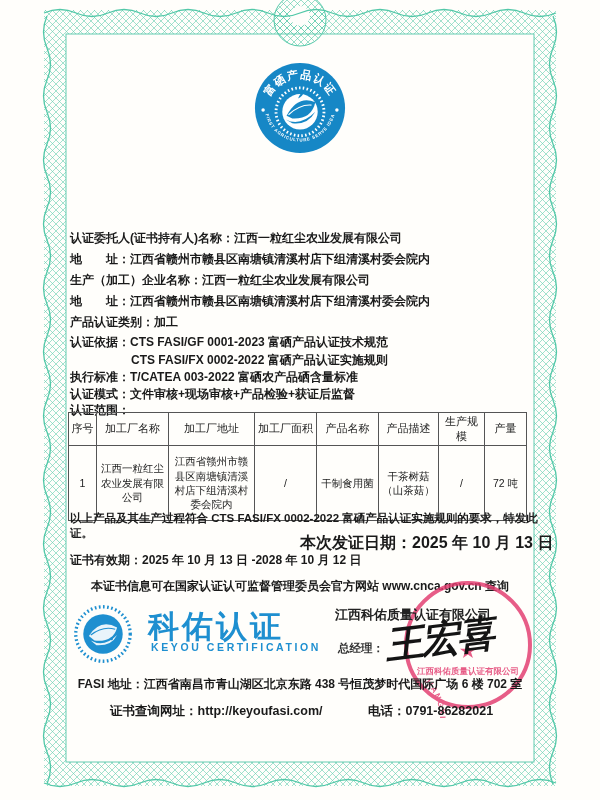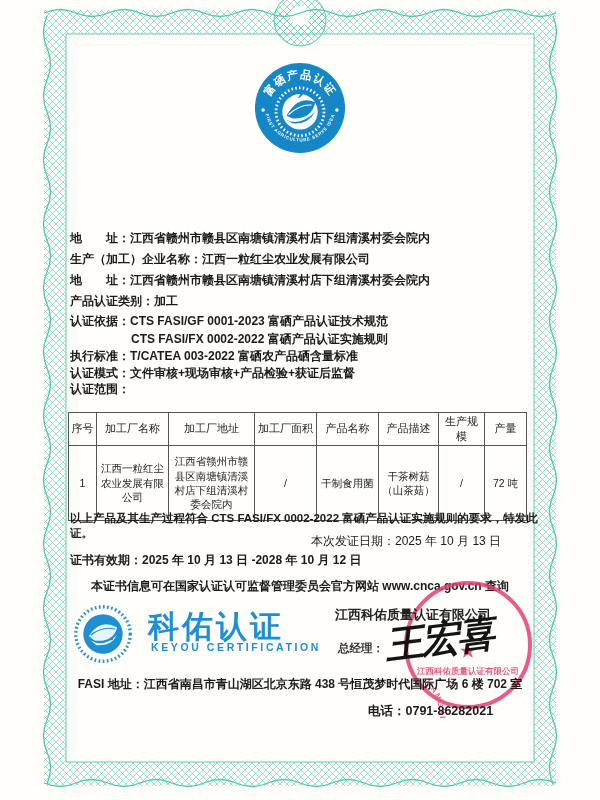--- a/index.html
+++ b/index.html
@@ -15,21 +15,21 @@
   .fl .lb{white-space:pre;}
   
   table.scope{position:absolute;top:412px;left:68px;width:458px;border-collapse:collapse;table-layout:fixed;
               font-size:10.5px;font-weight:normal;color:#222;}
   table.scope th,table.scope td{border:1px solid #555;text-align:center;vertical-align:middle;padding:1px 2px;
               word-break:break-all;line-height:1.35;}
   table.scope th{height:20px;font-weight:normal;font-size:11px;}
   table.scope td{height:72px;}
   .statement{top:511px;left:70px;width:470px;font-size:11.5px;font-weight:bold;}
   .dateline1a{top:533px;left:70px;font-size:12px;font-weight:bold;}
-  .dateline1b{top:533px;left:311px;font-size:12px;font-weight:normal;}
+  .dateline1b{top:533px;left:300px;font-size:16px;font-weight:bold;}
   .dateline2{top:552px;left:70px;font-size:12px;font-weight:bold;}
   .querynote{top:578px;left:0;width:600px;text-align:center;font-size:12px;font-weight:bold;}
   
   .keyou-cn{top:606px;left:148px;font-size:31px;font-weight:900;letter-spacing:3px;color:#1e8fd0;}
   .keyou-en{top:641px;left:151px;font-size:10.5px;font-weight:bold;letter-spacing:2.6px;color:#1e8fd0;}
   .company{top:606px;left:335px;width:200px;font-size:13px;font-weight:bold;color:#222;}
   .signer{top:641px;left:338px;font-size:11.5px;font-weight:bold;color:#333;}
   .signature{top:614px;left:388px;font-size:38px;font-weight:bold;color:#141414;
              font-family:"DejaVu Serif","Liberation Serif",serif;
              transform:rotate(-7deg) skewX(-14deg);letter-spacing:-2px;}
@@ -79,20 +79,21 @@
     <path d="M36,55 Q48,44 60,45" stroke="#ffffff" stroke-width="1.2" fill="none"></path>
     <path d="M33,60 Q48,68 64,52 Q56,66 40,64 Z" fill="#1687c6"></path>
     <path d="M46,38 q2,-6 6,-7 q-1,5 -6,7" fill="#1687c6"></path>
     <text font-size="4.6" font-weight="bold" fill="#ffffff" letter-spacing="0.8" text-anchor="middle">
       <textPath href="#arcBot" startOffset="50%">FIRST AGRICULTURE SERVE IDEA</textPath>
     </text>
   </svg>
 
 
   <div class="abs fields">
+    <div class="fl" style="height:21px;"><span class="lb">认证委托人(证书持有人)名称：</span><span>江西一粒红尘农业发展有限公司</span></div>
     <div class="fl" style="height:21px;"><span class="lb">地　　址：</span><span>江西省赣州市赣县区南塘镇清溪村店下组清溪村委会院内</span></div>
     <div class="fl" style="height:21px;"><span class="lb">生产（加工）企业名称：</span><span>江西一粒红尘农业发展有限公司</span></div>
     <div class="fl" style="height:21px;"><span class="lb">地　　址：</span><span>江西省赣州市赣县区南塘镇清溪村店下组清溪村委会院内</span></div>
     <div class="fl" style="height:20px;"><span class="lb">产品认证类别：</span><span>加工</span></div>
     <div class="fl" style="height:18px;"><span class="lb">认证依据：</span><span>CTS FASI/GF 0001-2023 富硒产品认证技术规范</span></div>
     <div class="fl" style="height:17px;padding-left:61px;"><span>CTS FASI/FX 0002-2022 富硒产品认证实施规则</span></div>
     <div class="fl" style="height:17px;"><span class="lb">执行标准：</span><span>T/CATEA 003-2022 富硒农产品硒含量标准</span></div>
     <div class="fl" style="height:16px;"><span class="lb">认证模式：</span><span>文件审核+现场审核+产品检验+获证后监督</span></div>
     <div class="fl" style="height:16px;"><span class="lb">认证范围：</span></div>
   </div>
@@ -160,15 +161,16 @@
     </text>
     <text x="70" y="80" text-anchor="middle" font-size="21" fill="#e23a6e">★</text>
     <text x="70" y="96" text-anchor="middle" font-size="8.5" font-weight="bold" fill="#e23a6e">江西科佑质量认证有限公司</text>
   </svg>
 
   <div class="abs company">江西科佑质量认证有限公司</div>
   <div class="abs signer">总经理：</div>
   <div class="abs signature">王宏喜</div>
 
   <div class="abs fasi">FASI 地址：江西省南昌市青山湖区北京东路 438 号恒茂梦时代国际广场 6 楼 702 室</div>
+  <div class="abs footer1">证书查询网址：http://keyoufasi.com/</div>
   <div class="abs footer2">电话：0791-86282021</div>
 
 </div>
 
 </body></html>

